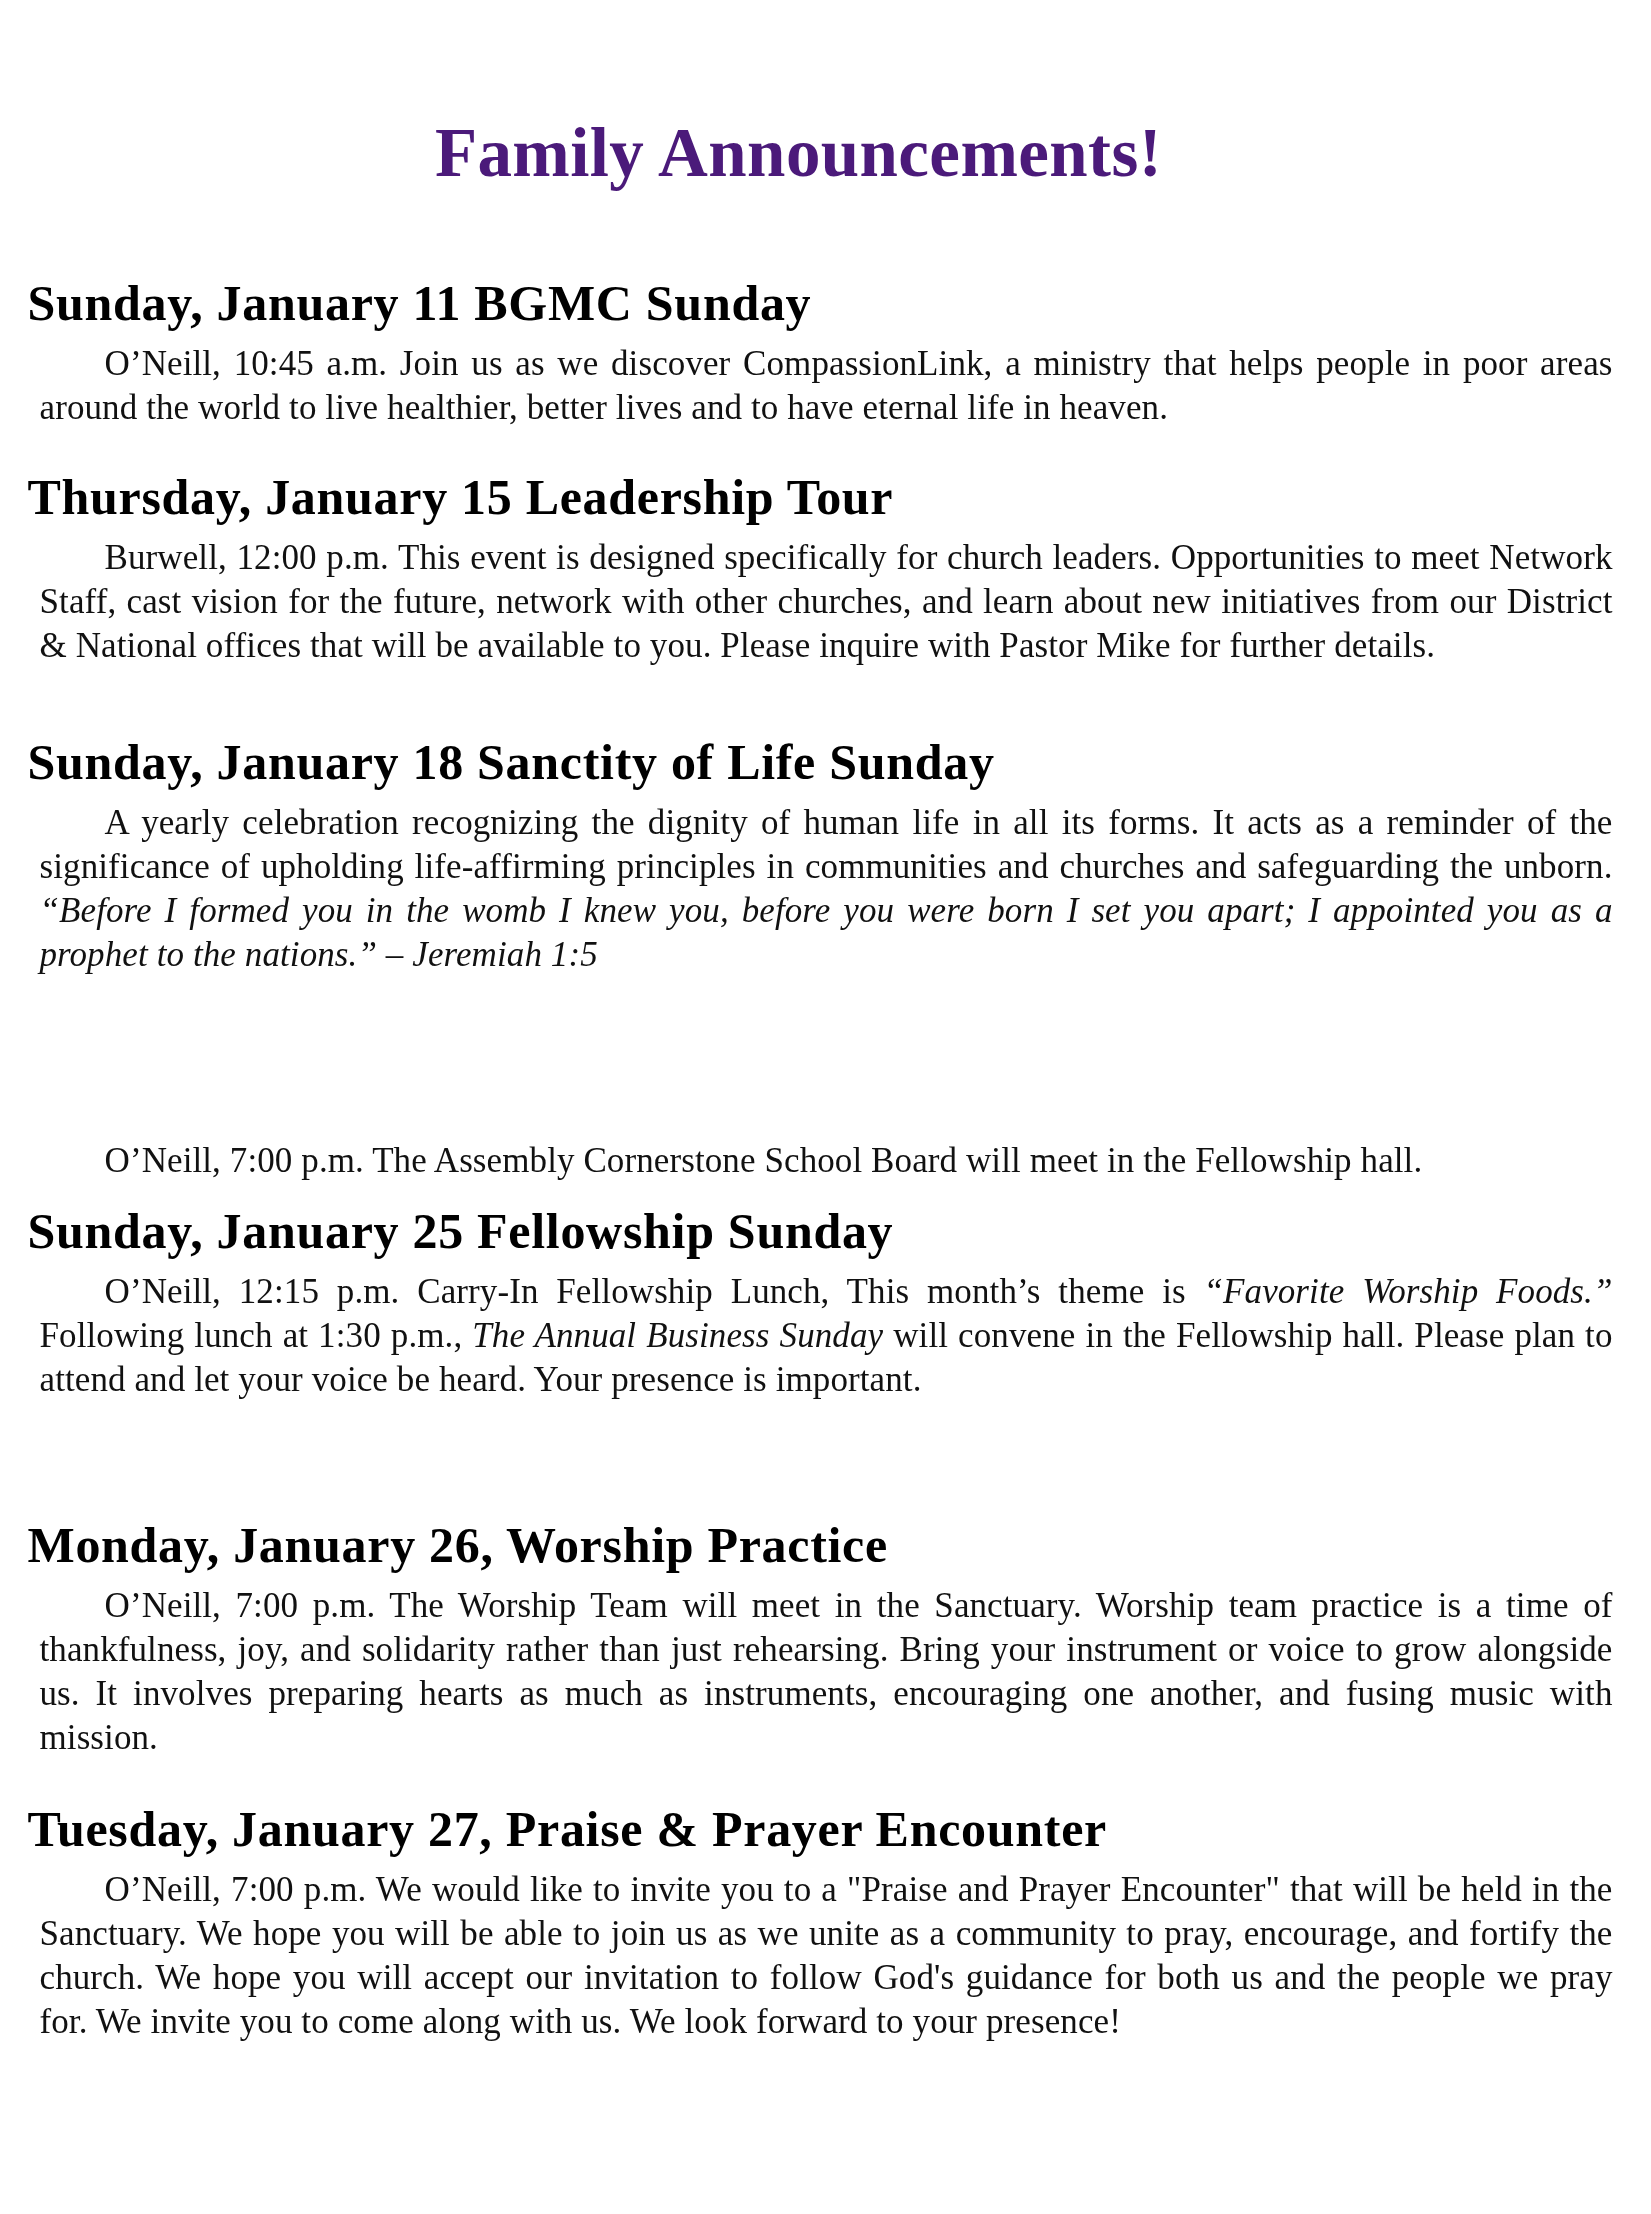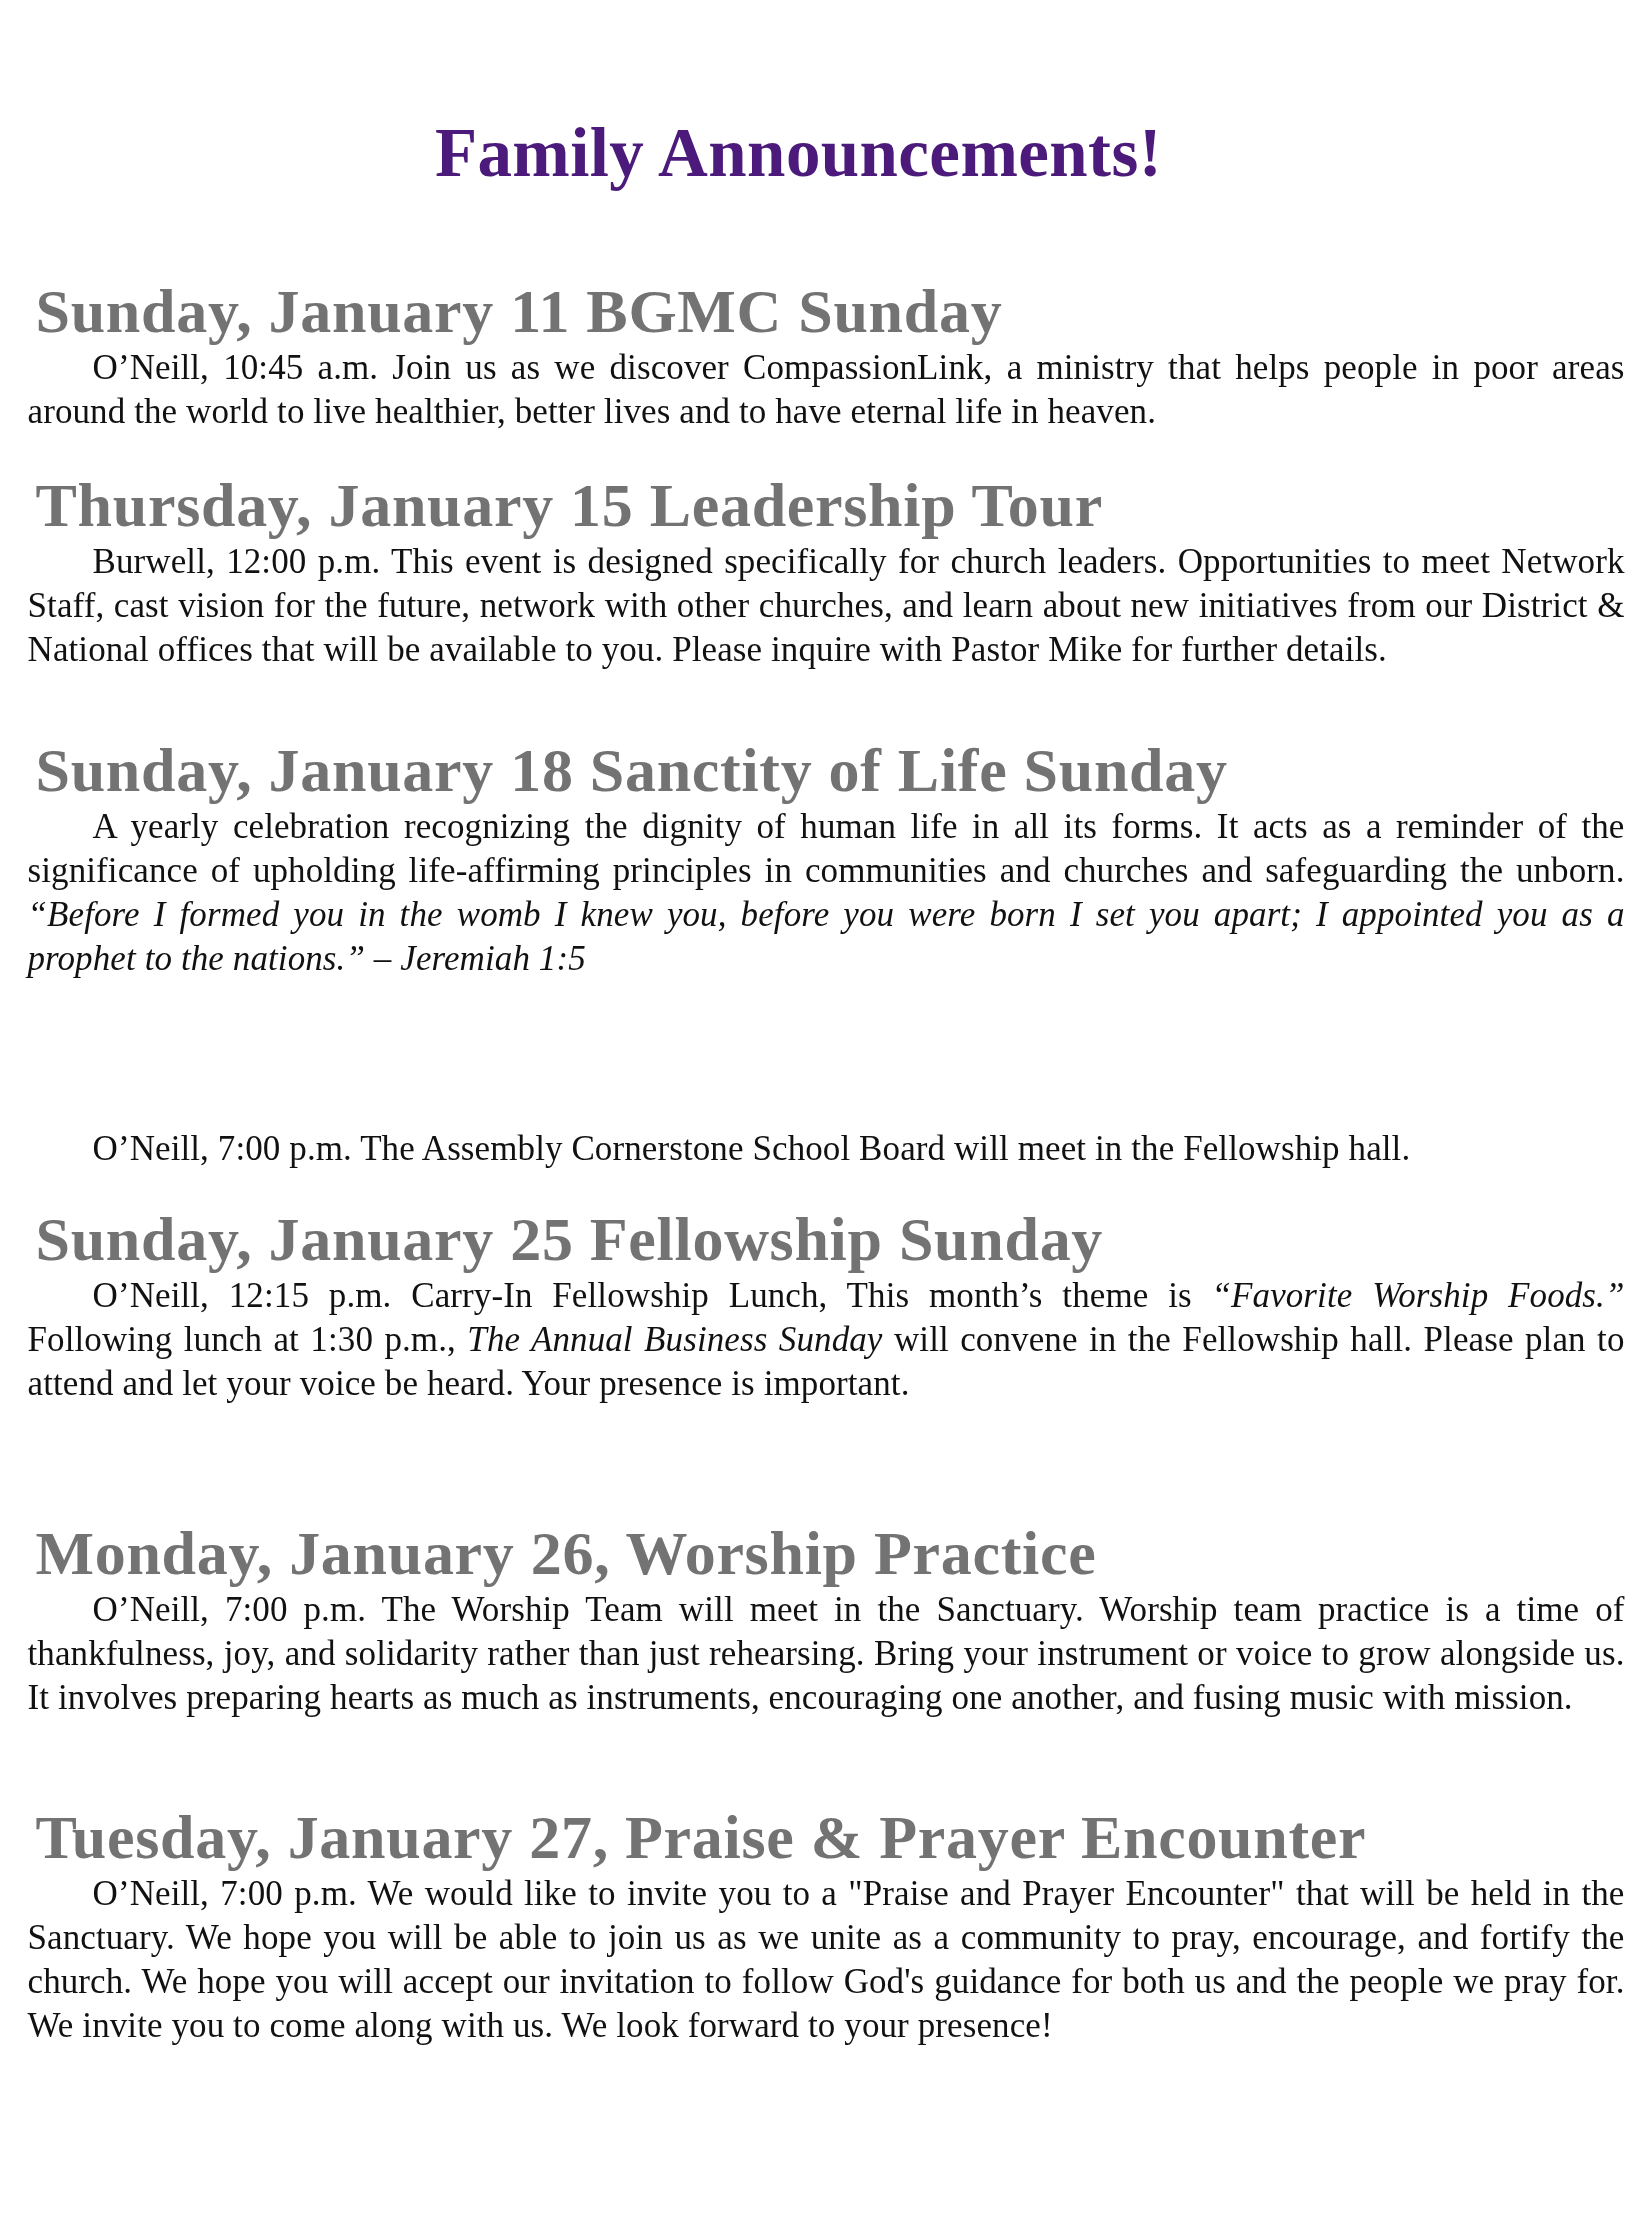--- a/index.html
+++ b/index.html
@@ -34,31 +34,31 @@
       line-height: 95px;
       color: #4b1a7a;
       letter-spacing: 0.4px;
     }
     .section {
       position: absolute;
       left: 0;
       width: 1597px;
     }
     .section h2 {
-      margin: 8px;
+      margin: 0;
       font-family: "Liberation Serif", serif;
       font-weight: bold;
-      font-size: 62px;
+      font-size: 50px;
       line-height: 53px;
-      color: #737373;
+      color: #000000;
       letter-spacing: 0.7px;
       white-space: nowrap;
     }
     .section p {
-      margin: 0;
+      margin: 12px;
       font-size: 35px;
       line-height: 44px;
       text-align: justify;
       text-indent: 65px;
       letter-spacing: 0.1px;
     }
     em { font-style: italic; }
 
     #s1 { top: 277px; }
     #s2 { top: 471px; }

